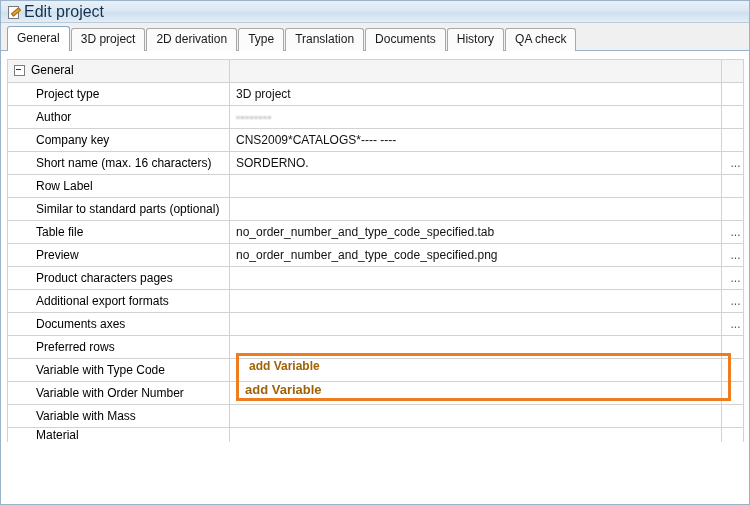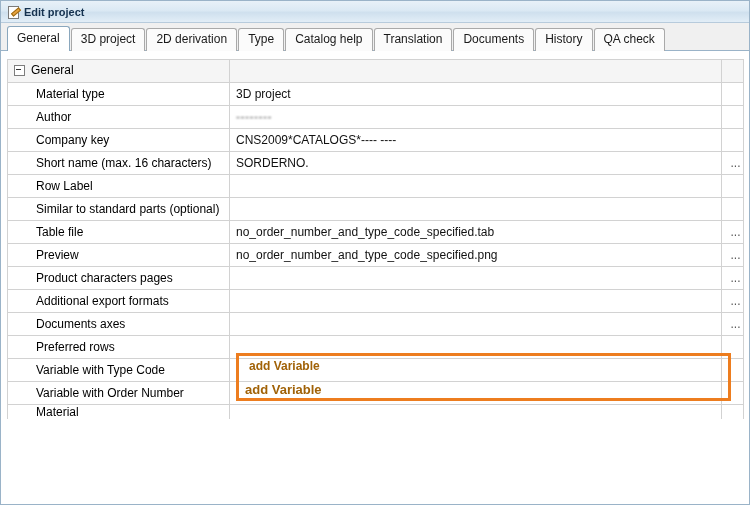--- a/index.html
+++ b/index.html
@@ -51,24 +51,23 @@
   }
   .title-icon .pen {
     position: absolute;
     left: 5px; top: 5px;
     width: 8px; height: 2px;
     background: #e8a33d;
     border: 1px solid #9a6a18;
     transform: rotate(-40deg);
   }
   .title-text {
-    font-size: 11px;
+    font-size: 16px;
     color: #14314f;
     white-space: nowrap;
-    font-weight: bold;
   }
 
   
   .tabstrip {
     height: 28px;
     background: #f0f0f0;
     display: flex;
     align-items: flex-end;
     padding: 0 0 0 6px;
     box-sizing: border-box;
@@ -232,21 +231,20 @@
         <span class="pen"></span>
     </span>
     <span class="title-text">Edit project</span>
   </div>
 
   <div class="tabstrip">
     <div class="tab active">General</div>
     <div class="tab">3D project</div>
     <div class="tab">2D derivation</div>
     <div class="tab">Type</div>
-    <div class="tab">Catalog help</div>
     <div class="tab">Translation</div>
     <div class="tab">Documents</div>
     <div class="tab">History</div>
     <div class="tab">QA check</div>
   </div>
 
   <div class="content">
     <table class="grid">
       <tbody>
 
@@ -255,21 +253,21 @@
             <span class="group-label">
               <span class="expander"></span>
               <span>General</span>
             </span>
           </td>
           <td class="col-value"></td>
           <td class="col-ell"></td>
         </tr>
 
         <tr>
-          <td class="col-label"><span class="row-label">Material type</span></td>
+          <td class="col-label"><span class="row-label">Project type</span></td>
           <td class="col-value value">3D project</td>
           <td class="col-ell"></td>
         </tr>
 
         <tr>
           <td class="col-label"><span class="row-label">Author</span></td>
           <td class="col-value value"><span class="blur">--------</span></td>
           <td class="col-ell"></td>
         </tr>
 
@@ -339,20 +337,25 @@
           <td class="col-value value"></td>
           <td class="col-ell"></td>
         </tr>
 
         <tr>
           <td class="col-label"><span class="row-label">Variable with Order Number</span></td>
           <td class="col-value value"></td>
           <td class="col-ell"></td>
         </tr>
 
+        <tr>
+          <td class="col-label"><span class="row-label">Variable with Mass</span></td>
+          <td class="col-value value"></td>
+          <td class="col-ell"></td>
+        </tr>
 
         <tr class="partial-row">
           <td class="col-label"><span class="row-label">Material</span></td>
           <td class="col-value value"></td>
           <td class="col-ell"></td>
         </tr>
 
       </tbody>
     </table>
   </div>

